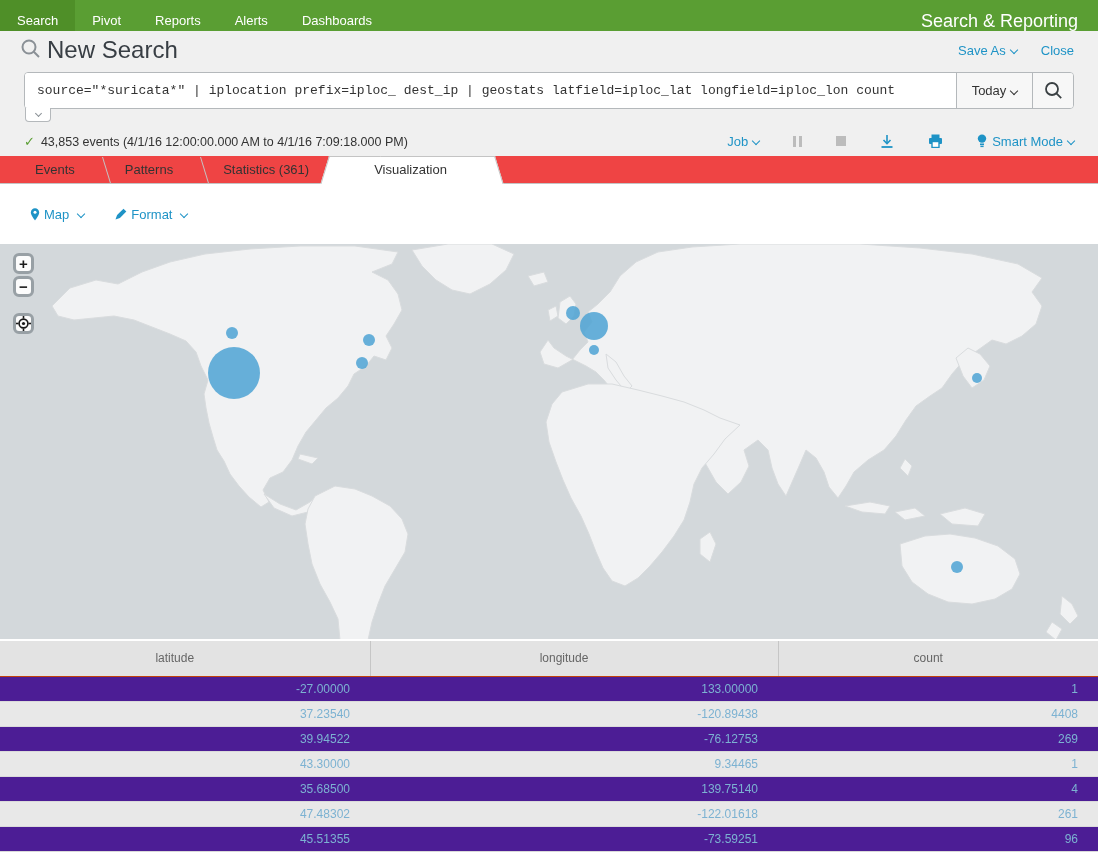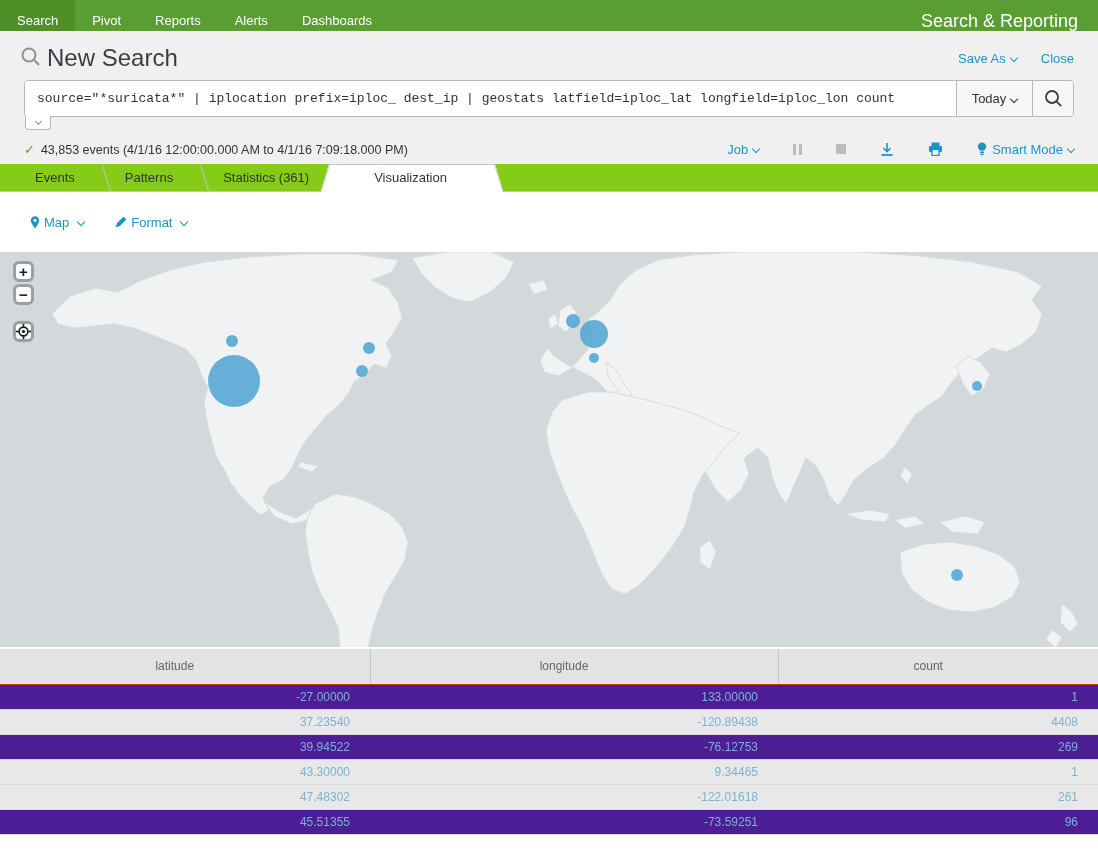--- a/index.html
+++ b/index.html
@@ -8,21 +8,21 @@
 
   
   .navbar { height:31px; background:#5a9e33; display:flex; align-items:stretch; }
   .nav-item { color:#fff; font-size:13px; line-height:42px; padding:0 17px; cursor:pointer; }
   .nav-item.active { background:#4f8f28; }
   .nav-spacer { flex:1; }
   .app-title { color:#fff; font-size:18px; font-weight:300; line-height:42px; padding-right:20px; }
 
   
   .header { background:#f0f0f0; padding-bottom:0; }
-  .title-row { display:flex; align-items:center; padding:13px 24px 8px 20px; }
+  .title-row { display:flex; align-items:center; padding:5px 24px 8px 20px; }
   .title-mag { margin-right:6px; }
   .page-title { font-size:24px; font-weight:300; color:#383e44; flex:1; }
   .hdr-link { color:#1e93c6; font-size:13px; cursor:pointer; margin-left:24px; white-space:nowrap; }
 
   .chev { display:inline-block; width:6px; height:6px; border-right:1.5px solid currentColor;
           border-bottom:1.5px solid currentColor; transform:rotate(45deg);
           margin-left:5px; vertical-align:2px; }
 
   .search-row { display:flex; margin:0 24px; height:37px; border:1px solid #b4b8bb;
                 border-radius:4px; background:#fff; overflow:hidden; }
@@ -42,21 +42,21 @@
   .result-summary { font-size:12.5px; color:#333; flex:1; }
   .check-glyph { color:#5a9e33; margin-right:6px; font-size:13px; }
   .job-controls { display:flex; align-items:center; color:#1e93c6; font-size:13px; }
   .job-controls .ctl { margin-left:34px; cursor:pointer; display:inline-flex; align-items:center; }
   .icon-pause { display:inline-flex; gap:3px; }
   .icon-pause i { width:3px; height:11px; background:#bcbcbc; }
   .icon-stop { width:10px; height:10px; background:#bcbcbc; }
   .gap-lg { margin-left:34px !important; }
 
   
-  .tabstrip { background:#84cc16; border-bottom:1px solid #c4c4c4; display:flex;
+  .tabstrip { background:#ef4444; border-bottom:1px solid #c4c4c4; display:flex;
               padding-left:10px; height:28px; position:relative; }
   .tab { position:relative; padding:0 25px; font-size:13px; color:#333; line-height:27px; cursor:pointer; }
   .tab .t-divider { position:absolute; right:-3px; top:1px; bottom:0; width:1px;
                     background:#c4c4c4; transform:skewX(17deg); transform-origin:top; }
   .tab.active { z-index:2; padding:0 40px; }
   .tab.active::before, .tab.active::after { content:""; position:absolute; top:0; bottom:-1px;
       background:#fff; border-top:1px solid #c4c4c4; }
   .tab.active::before { left:-5px; right:30%; border-left:1px solid #c4c4c4; transform:skewX(-17deg); transform-origin:top; }
   .tab.active::after  { left:30%; right:-8px; border-right:1px solid #c4c4c4; transform:skewX(17deg); transform-origin:top; }
   .tab-label { position:relative; z-index:3; }
@@ -290,20 +290,25 @@
       <tr class="odd">
         <td>39.94522</td>
         <td>-76.12753</td>
         <td>269</td>
       </tr>
       <tr class="even">
         <td>43.30000</td>
         <td>9.34465</td>
         <td>1</td>
       </tr>
+      <tr class="odd">
+        <td>35.68500</td>
+        <td>139.75140</td>
+        <td>4</td>
+      </tr>
       <tr class="even">
         <td>47.48302</td>
         <td>-122.01618</td>
         <td>261</td>
       </tr>
       <tr class="odd">
         <td>45.51355</td>
         <td>-73.59251</td>
         <td>96</td>
       </tr>

